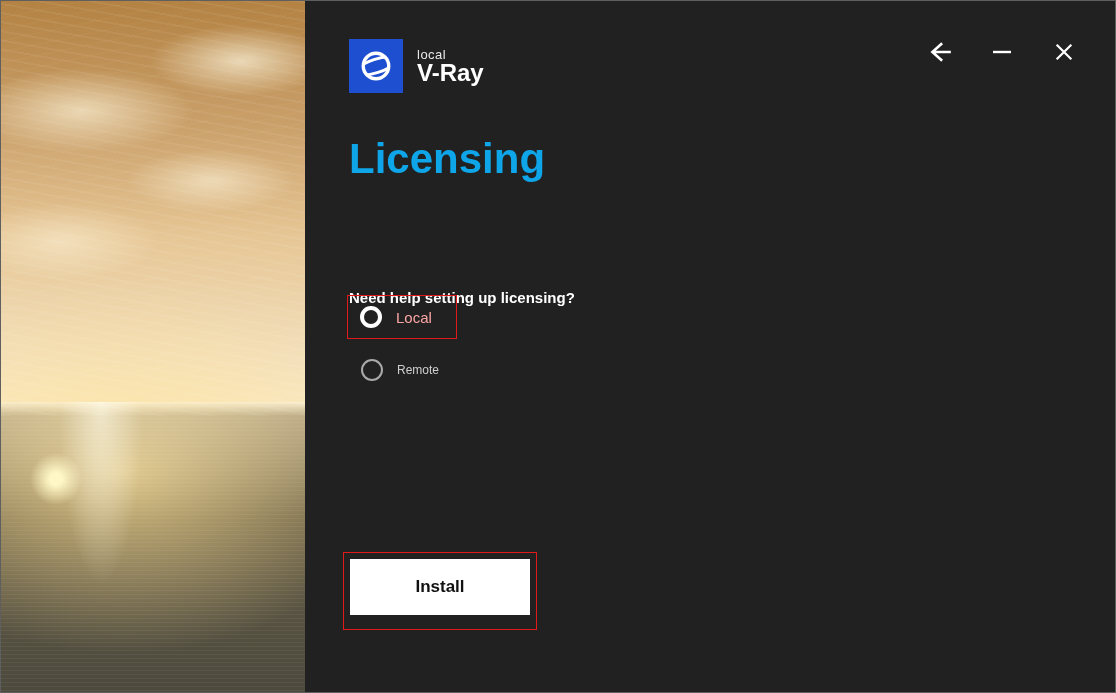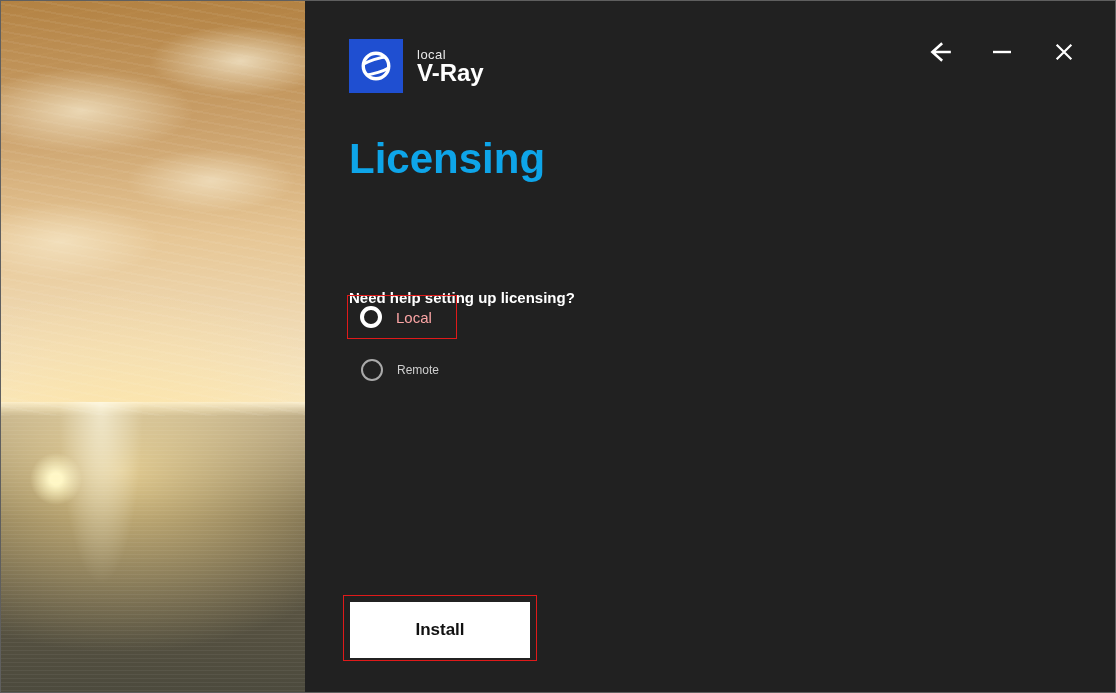--- a/index.html
+++ b/index.html
@@ -44,21 +44,21 @@
     .logo-text .lg{ font-size:24px; font-weight:700; line-height:1; }
     .title{ position:absolute; left:44px; top:134px; font-size:42px; font-weight:700; color:#0ea5e9; }
     .subtitle{ position:absolute; left:44px; top:240px; font-size:15px; color:#bdbdbd; max-width:640px; }
     .help-link{ position:absolute; left:44px; top:264px; font-size:15px; font-weight:700; color:#fff; cursor:pointer;margin-top:24px; }
     .radio-box{ position:absolute; left:42px; top:294px; border:1.3px solid #e01a1a; padding:10px 24px 10px 12px; display:flex; align-items:center; gap:14px; cursor:pointer; }
     .radio-box .dot{ width:22px; height:22px; border:4px solid #fff; border-radius:50%; }
     .radio-box .lbl{ font-size:15px; color:#fca5a5; }
     .radio-plain{ position:absolute; left:56px; top:358px; display:flex; align-items:center; gap:14px; cursor:pointer; }
     .radio-plain .dot{ width:22px; height:22px; border:2px solid #aaa; border-radius:50%; }
     .radio-plain .lbl{ font-size:12px; color:#cfcfcf; }
-    .install-wrap{ position:absolute; left:38px; top:594px; border:1.3px solid #e01a1a; padding:6px 6px 2px 6px; }
+    .install-wrap{ position:absolute; left:38px; top:551px; border:1.3px solid #e01a1a; padding:6px 6px 14px 6px; }
     .install-btn{ width:180px; height:56px; background:#fff; color:#111; font-size:17px; font-weight:600; display:flex; align-items:center; justify-content:center; cursor:pointer; border:none; }
   </style>
 </head>
 <body>
 
 <div class="window">
   <div class="hero"></div>
 
   <div class="panel">
 

